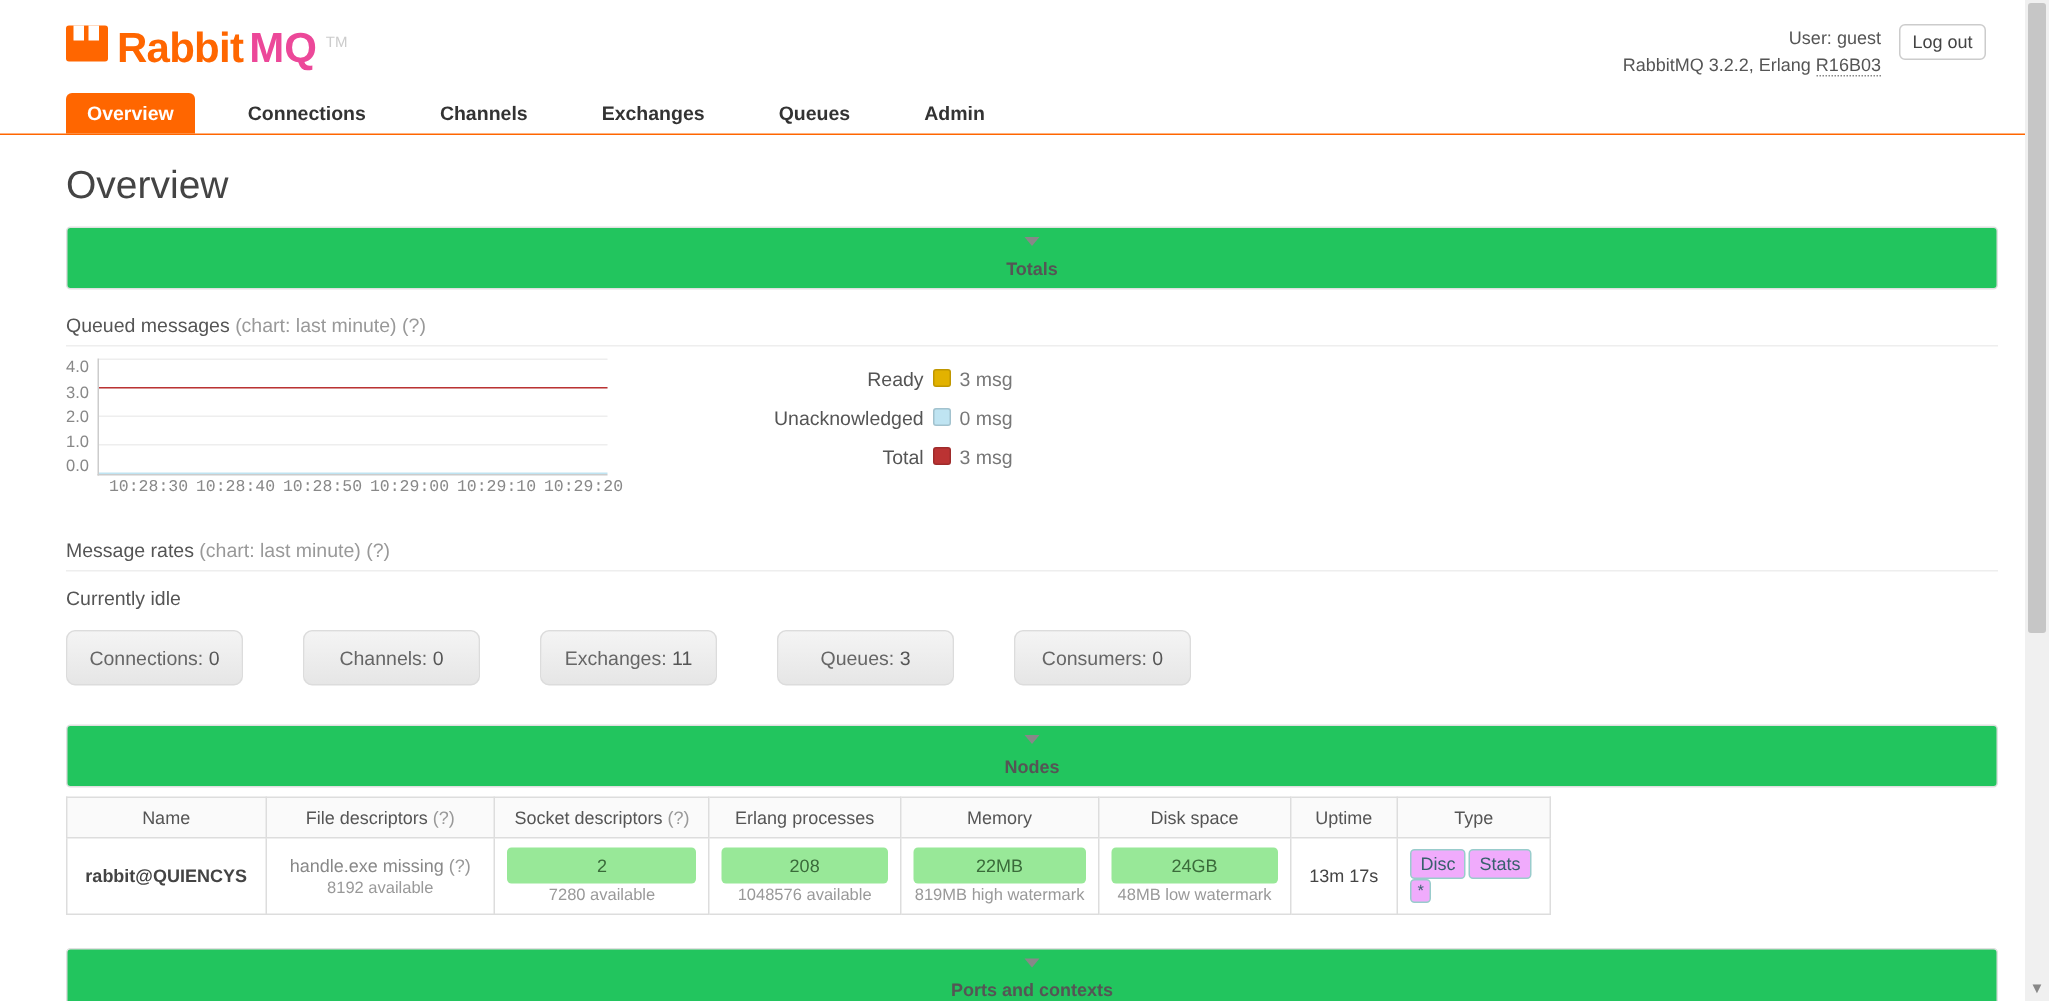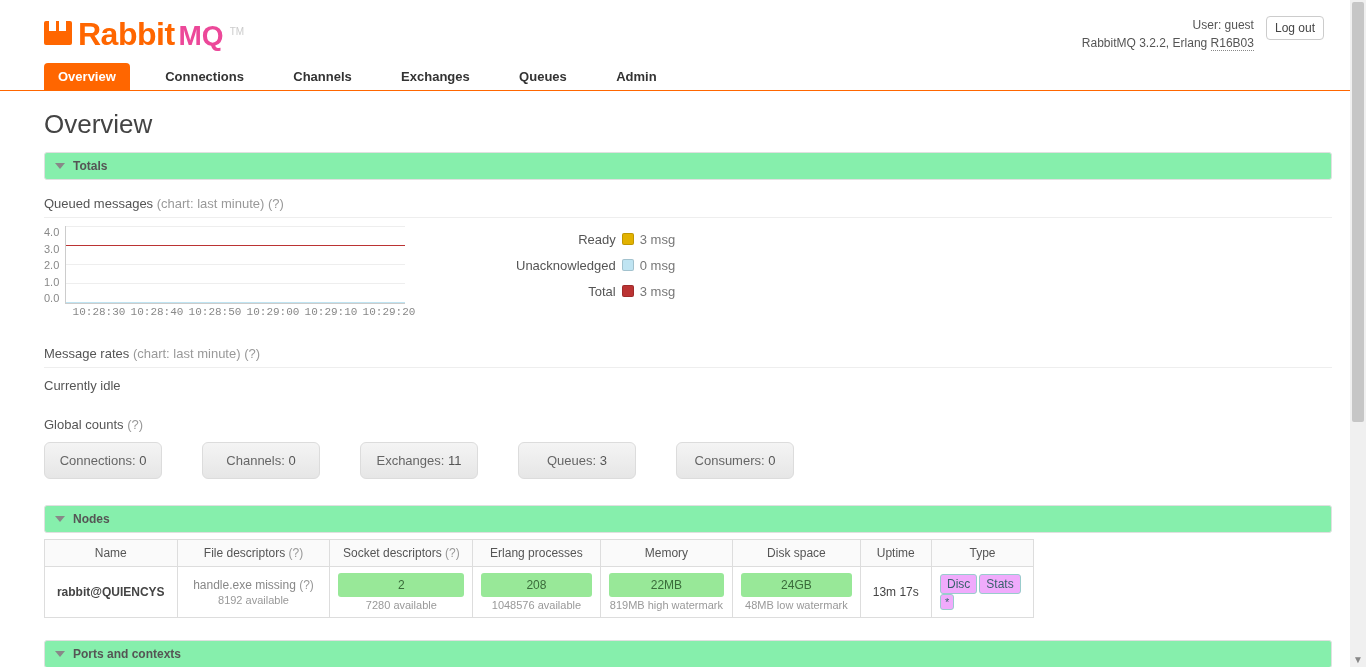--- a/index.html
+++ b/index.html
@@ -6,35 +6,35 @@
   body { font-family: Verdana, Geneva, sans-serif; font-size: 12px; color: #444; background: #fff; }
   .page { width: 1352px; padding: 0 0 40px 0; margin-left: 0; }
   .container { padding: 0 20px 0 44px; }
 
   .header { display: flex; justify-content: space-between; align-items: flex-start; padding: 16px 28px 2px 44px; }
   .logo { display: flex; align-items: baseline; gap: 4px; }
   .logo-icon { display:inline-block; width: 28px; height: 24px; background:#ff6600; position:relative; border-radius:2px; margin-right:2px; }
   .logo-icon::before, .logo-icon::after { content:""; position:absolute; background:#fff; width:7px; height:10px; top:0; }
   .logo-icon::before { left:5px; }
   .logo-icon::after { left:15px; }
-  .logo-text { font-size: 32px; font-weight: bold; color: #ff6600; letter-spacing: -0.5px; }
+  .logo-text { font-size: 28px; font-weight: bold; color: #ff6600; letter-spacing: -0.5px; }
   .logo-suffix { color: #ec4899; font-size: 28px; font-weight: bold; }
   .logo-tm { color:#ccc; font-size:10px; margin-left:2px; position:relative; top:-10px;}
   .header-right { text-align: right; font-size: 12px; color:#555; display:flex; align-items:flex-start; gap:12px;}
   .header-meta { line-height:1.5; }
   .erlang { border-bottom: 1px dotted #888; }
   .logout-btn { background:#fff; border:1px solid #ccc; border-radius:4px; padding:4px 8px; font-size:12px; cursor:pointer; color:#444; }
 
   .tabs { margin: 8px 0 0 0; border-bottom: 1px solid #ff6600; padding: 0 4px 0 44px; }
   .tab { display:inline-block; padding: 6px 14px; font-size:13px; font-weight:bold; color:#333; cursor:pointer; margin-right: 18px; border-radius:4px 4px 0 0; }
   .tab.active { background:#ff6600; color:#fff; }
 
   h1 { font-size: 26px; font-weight: normal; color:#444; margin: 18px 0 12px 0; }
 
-  .section-head { background:#86efac; border:1px solid #e0e0e0; border-radius:3px; padding:6px 10px; font-weight:bold; color:#555; display:flex; align-items:center; gap:8px; margin-bottom:6px; cursor:pointer; }
+  .section-head { background:#22c55e; border:1px solid #e0e0e0; border-radius:3px; padding:6px 10px; font-weight:bold; color:#555; display:flex; align-items:center; gap:8px; margin-bottom:6px; cursor:pointer;flex-direction:column; }
   .tri { width:0; height:0; border-left:5px solid transparent; border-right:5px solid transparent; border-top:6px solid #888; }
 
   .subhead { font-size: 13px; color:#555; padding: 10px 0 6px 0; border-bottom:1px solid #eee; margin-bottom:8px; }
   .subhead .grey { color:#999; }
 
   .chart-row { display:flex; align-items:flex-start; gap: 100px; margin-bottom: 18px; }
   .chart-box { }
   .chart-axis { display:flex; }
   .chart-yaxis { font-size:11px; color:#888; text-align:right; padding-right:6px; display:flex; flex-direction:column; justify-content:space-between; height:78px; }
   .chart-area { position:relative; width: 340px; height:78px; border:1px solid #ccc; border-top:none; border-right:none; }
@@ -171,24 +171,20 @@
       </div>
     </div>
 
     <div class="subhead">
       <span>Message rates</span>
       <span class="grey">(chart: last minute)</span>
       <span class="grey">(?)</span>
     </div>
     <div class="idle">Currently idle</div>
 
-    <div class="subhead" style="border-bottom:none; padding-bottom:0;">
-      <span>Global counts</span>
-      <span class="grey">(?)</span>
-    </div>
 
     <div class="counts-row">
       <div class="count-pill">
         <span>Connections:</span>
         <b>0</b>
       </div>
       <div class="count-pill">
         <span>Channels:</span>
         <b>0</b>
       </div>

